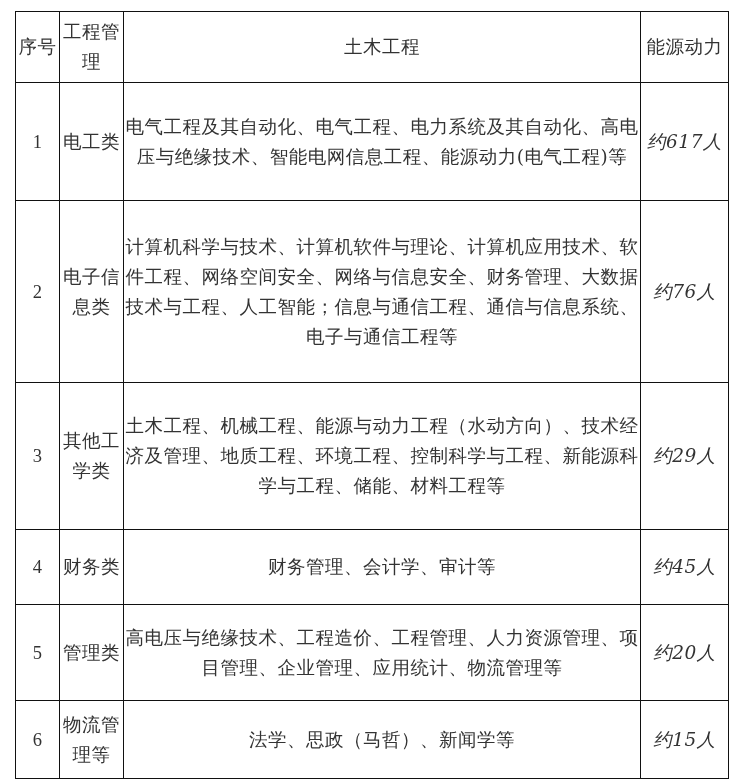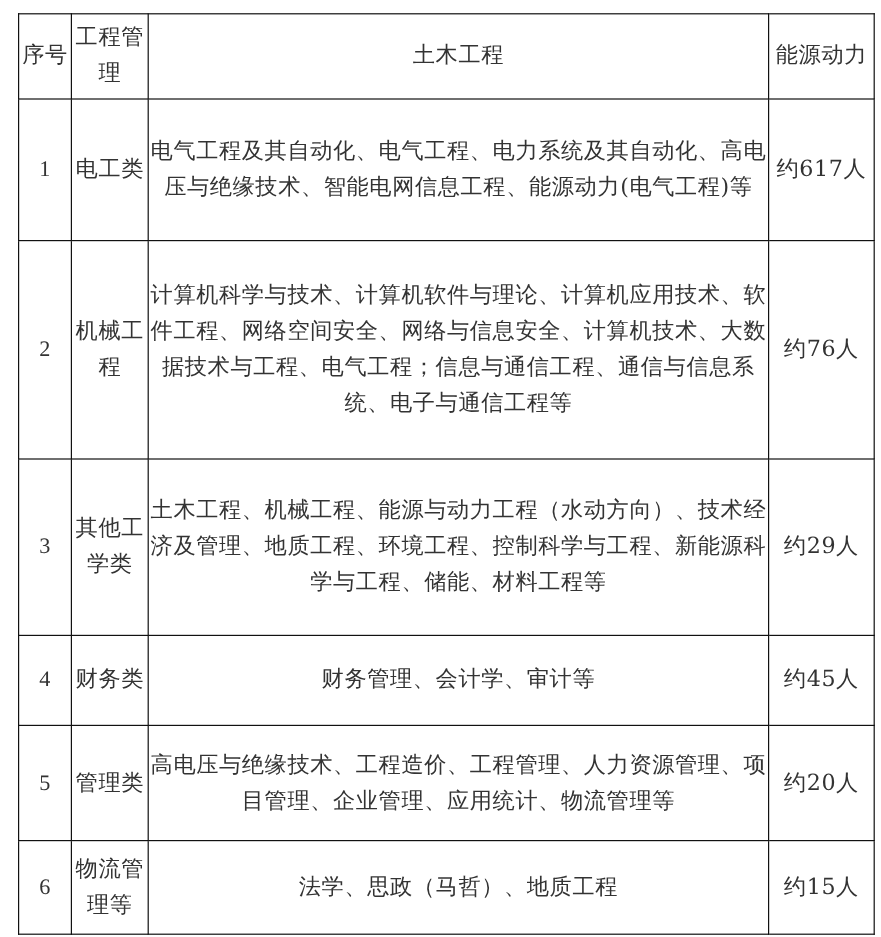--- a/index.html
+++ b/index.html
@@ -32,21 +32,21 @@
       letter-spacing: 0.5px;
     }
     col.c1 { width: 44px; }
     col.c2 { width: 64px; }
     col.c3 { width: 517px; }
     col.c4 { width: 88px; }
     td.center { text-align: center; }
     td.seq { text-align: center; font-family: "Liberation Serif", serif; font-size: 19px; }
     td.cat { text-align: center; padding: 0 8px; margin-left: 36px; }
     td.majors { text-align: center; padding: 0 8px 0 9px; }
-    td.count { text-align: center; padding: 0 6px; }
+    td.count { text-align: center; padding: 0 6px; font-style: italic; }
     .hdr-cell { padding: 0 4px; }
     tr.h0 { height: 71px; }
     tr.r1 { height: 118px; }
     tr.r2 { height: 182px; }
     tr.r3 { height: 147px; }
     tr.r4 { height: 75px; }
     tr.r5 { height: 96px; }
     tr.r6 { height: 78px; }
   </style>
 </head>
@@ -67,22 +67,22 @@
       <td class="center hdr-cell">能源动力</td>
     </tr>
     <tr class="r1">
       <td class="seq">1</td>
       <td class="cat">电工类</td>
       <td class="majors">电气工程及其自动化、电气工程、电力系统及其自动化、高电压与绝缘技术、智能电网信息工程、能源动力(电气工程)等</td>
       <td class="count">约617人</td>
     </tr>
     <tr class="r2">
       <td class="seq">2</td>
-      <td class="cat">机械工程</td>
-      <td class="majors">计算机科学与技术、计算机软件与理论、计算机应用技术、软件工程、网络空间安全、网络与信息安全、计算机技术、大数据技术与工程、电气工程；信息与通信工程、通信与信息系统、电子与通信工程等</td>
+      <td class="cat">电子信息类</td>
+      <td class="majors">计算机科学与技术、计算机软件与理论、计算机应用技术、软件工程、网络空间安全、网络与信息安全、财务管理、大数据技术与工程、人工智能；信息与通信工程、通信与信息系统、电子与通信工程等</td>
       <td class="count">约76人</td>
     </tr>
     <tr class="r3">
       <td class="seq">3</td>
       <td class="cat">其他工学类</td>
       <td class="majors">土木工程、机械工程、能源与动力工程（水动方向）、技术经济及管理、地质工程、环境工程、控制科学与工程、新能源科学与工程、储能、材料工程等</td>
       <td class="count">约29人</td>
     </tr>
     <tr class="r4">
       <td class="seq">4</td>
@@ -92,17 +92,17 @@
     </tr>
     <tr class="r5">
       <td class="seq">5</td>
       <td class="cat">管理类</td>
       <td class="majors">高电压与绝缘技术、工程造价、工程管理、人力资源管理、项目管理、企业管理、应用统计、物流管理等</td>
       <td class="count">约20人</td>
     </tr>
     <tr class="r6">
       <td class="seq">6</td>
       <td class="cat">物流管理等</td>
-      <td class="majors">法学、思政（马哲）、地质工程</td>
+      <td class="majors">法学、思政（马哲）、新闻学等</td>
       <td class="count">约15人</td>
     </tr>
   </tbody>
 </table>
 
 </body></html>

